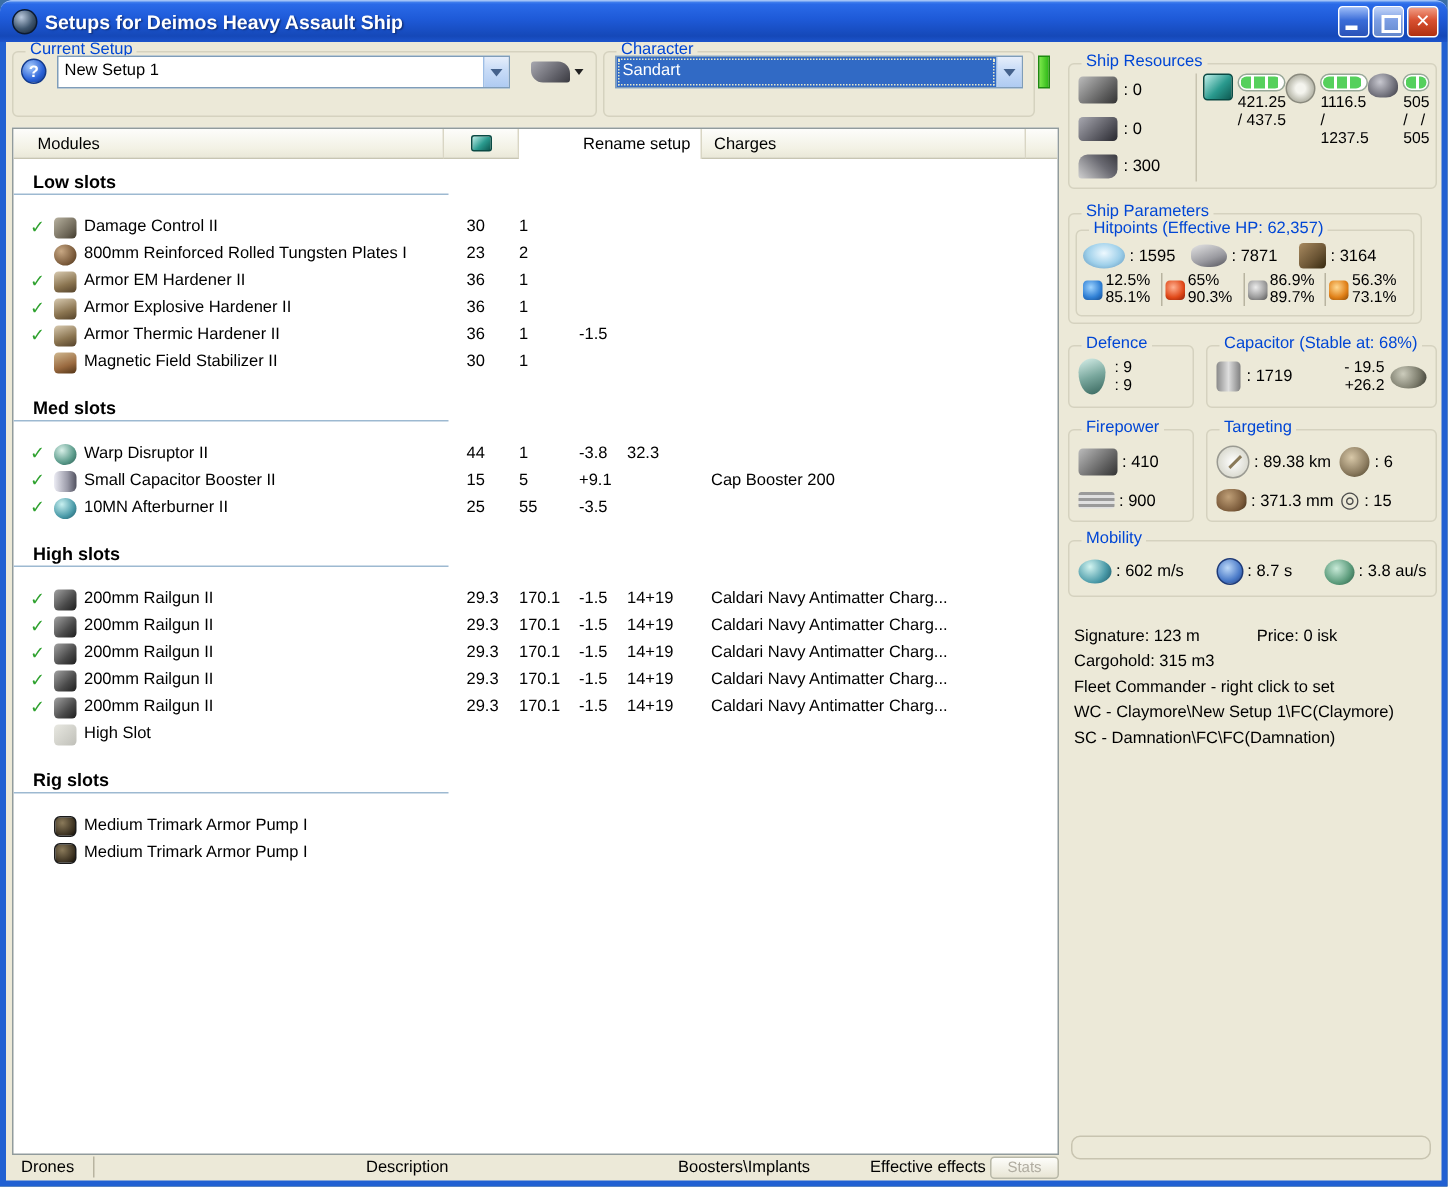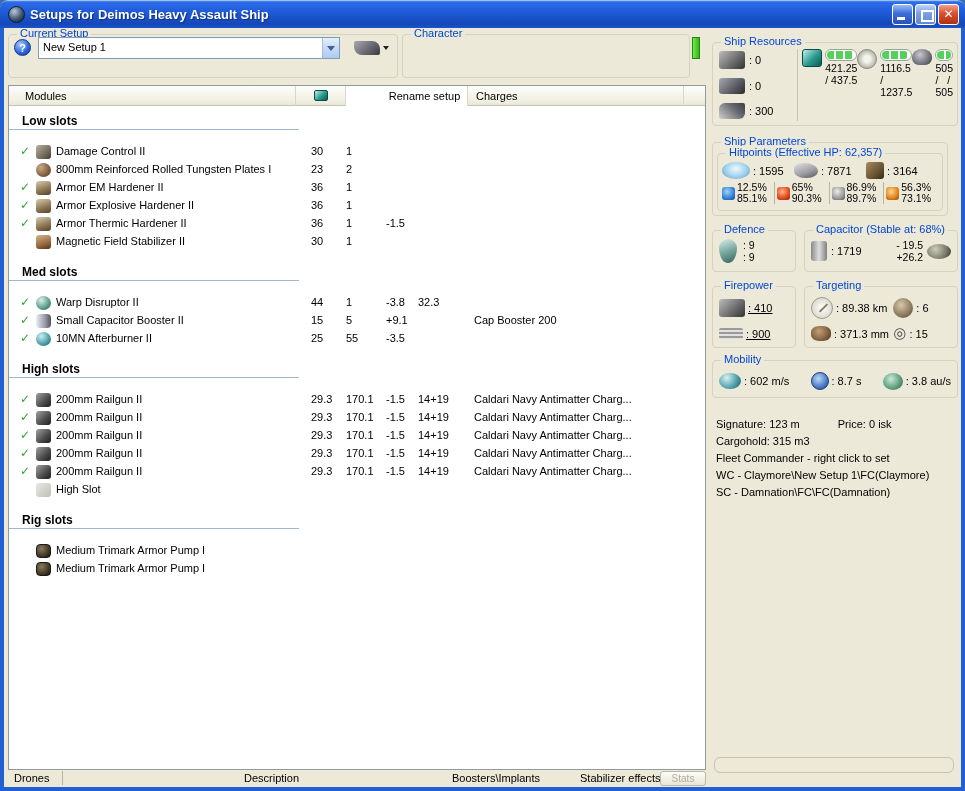--- a/index.html
+++ b/index.html
@@ -117,21 +117,21 @@
   .r-em { background:radial-gradient(circle at 40% 35%,#9fd4ff,#2f7fd4 60%,#16498a); }
   .r-th { background:radial-gradient(circle at 40% 35%,#ffb090,#e04818 60%,#8a1e08); }
   .r-ki { background:radial-gradient(circle at 40% 35%,#ececec,#9a9a9a 60%,#525252); }
   .r-ex { background:radial-gradient(circle at 40% 35%,#ffd890,#e08018 60%,#8a4a08); }
 
   .rp-row { display:flex; gap:8px; margin:14px 2px 0 2px; }
   .gb-def { width:84px; height:42px; display:flex; align-items:center; gap:6px; padding:4px 6px; }
   .def-vals { font-size:10.5px; line-height:12px; }
   .gb-capac { flex:1; height:42px; display:flex; align-items:center; gap:4px; padding:4px 6px; }
   .cap-pm { font-size:10.5px; line-height:12px; text-align:right; margin-left:auto; }
-  .gb-fp { width:84px; height:62px; display:flex; flex-direction:column; justify-content:space-around; padding:6px 4px 2px 6px;text-decoration:underline; }
+  .gb-fp { width:84px; height:62px; display:flex; flex-direction:column; justify-content:space-around; padding:6px 4px 2px 6px; }
   .gb-fp .rrow, .gb-tg .cell, .gb-mob .cell { display:flex; align-items:center; gap:3px; }
   .gb-tg { flex:1; height:62px; display:grid; grid-template-columns:58% 42%; align-items:center; padding:6px 4px 2px 6px; }
   .gb-mob { margin:12px 2px 0 2px; height:38px; display:flex; align-items:center; justify-content:space-between; padding:6px 6px 2px 6px; }
 
   .info { margin:18px 0 0 6px; line-height:17px; white-space:nowrap; }
   .info .price { margin-left:38px; }
   .rp-footer { position:absolute; left:4px; right:6px; bottom:14px; height:16px; border:1px solid #C8C4B0; border-radius:6px; }
 
   
   .pic { display:inline-block; flex:none; border-radius:3px; }
@@ -185,20 +185,26 @@
         </span>
     </div>
     <div class="ship-btn">
       <span class="ship-glyph"></span>
         <i></i>
     </div>
 
     <div class="groupbox gb-char">
       <span class="gb-cap">Character</span>
     </div>
+    <div class="combo combo-char">
+      <span class="txt">Sandart</span>
+      <span class="drop">
+          <i></i>
+        </span>
+    </div>
     <div class="char-led"></div>
 
     <div class="list">
       <div class="list-header">
         <span class="hseg mods">Modules</span>
         <span class="hseg gem">
             <span class="gem-ico"></span>
           </span>
         <span class="hseg rename">Rename setup</span>
         <span class="hseg charges">Charges</span>
@@ -388,21 +394,21 @@
             </div>
           </div>
         </div>
     </div>
 
     <div class="bottombar">
       <span class="bb-lbl" style="left:10px">Drones</span>
       <span class="bb-sep"></span>
       <span class="bb-lbl" style="left:240px">Description</span>
       <span class="bb-lbl" style="left:448px">Boosters\Implants</span>
-      <span class="bb-lbl" style="left:576px">Stabilizer effects</span>
+      <span class="bb-lbl" style="left:576px">Effective effects</span>
       <span class="stats-btn">Stats</span>
     </div>
 
     <div class="rpanel">
 
       <div class="rp-gb gb-res">
         <span class="rp-cap">Ship Resources</span>
         <div class="res-left">
           <div class="rrow">
               <span class="pic p-turret"></span>

